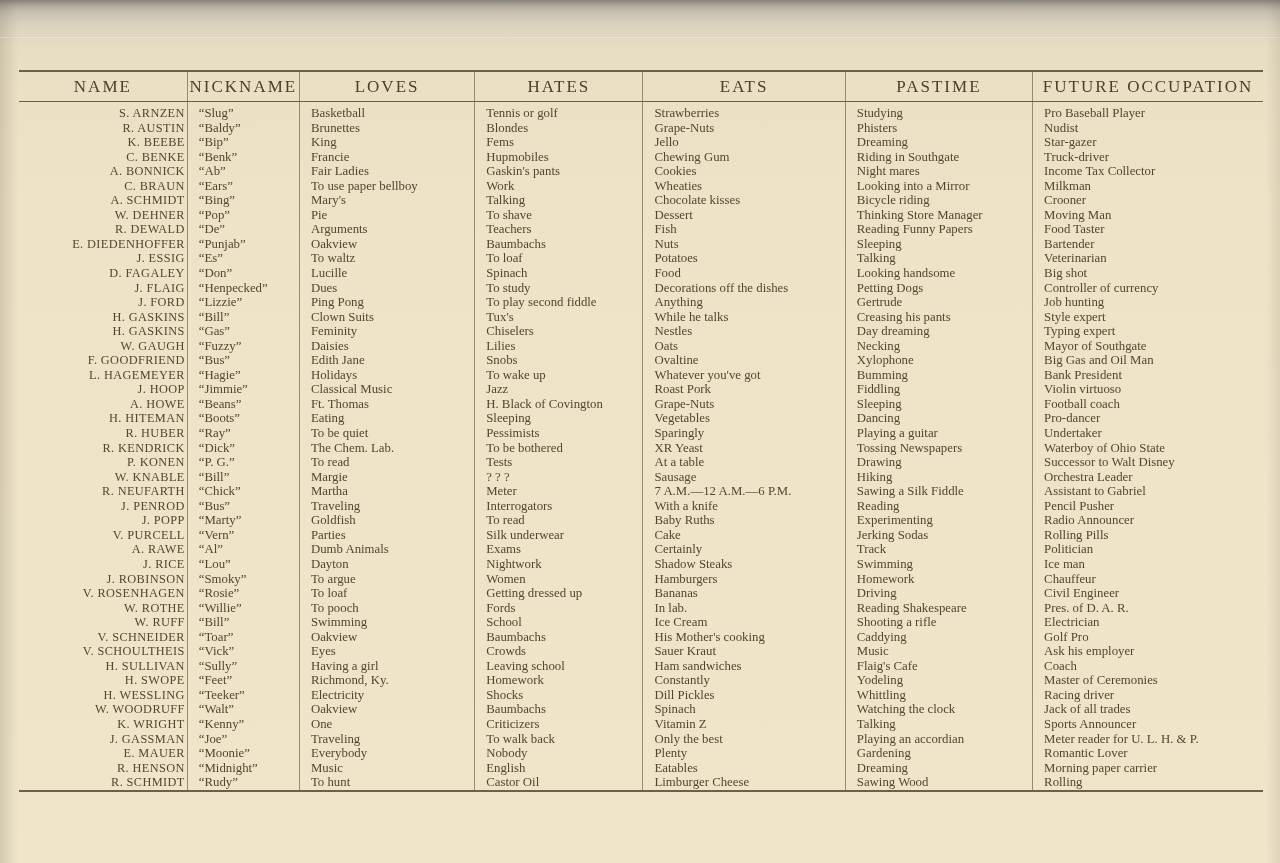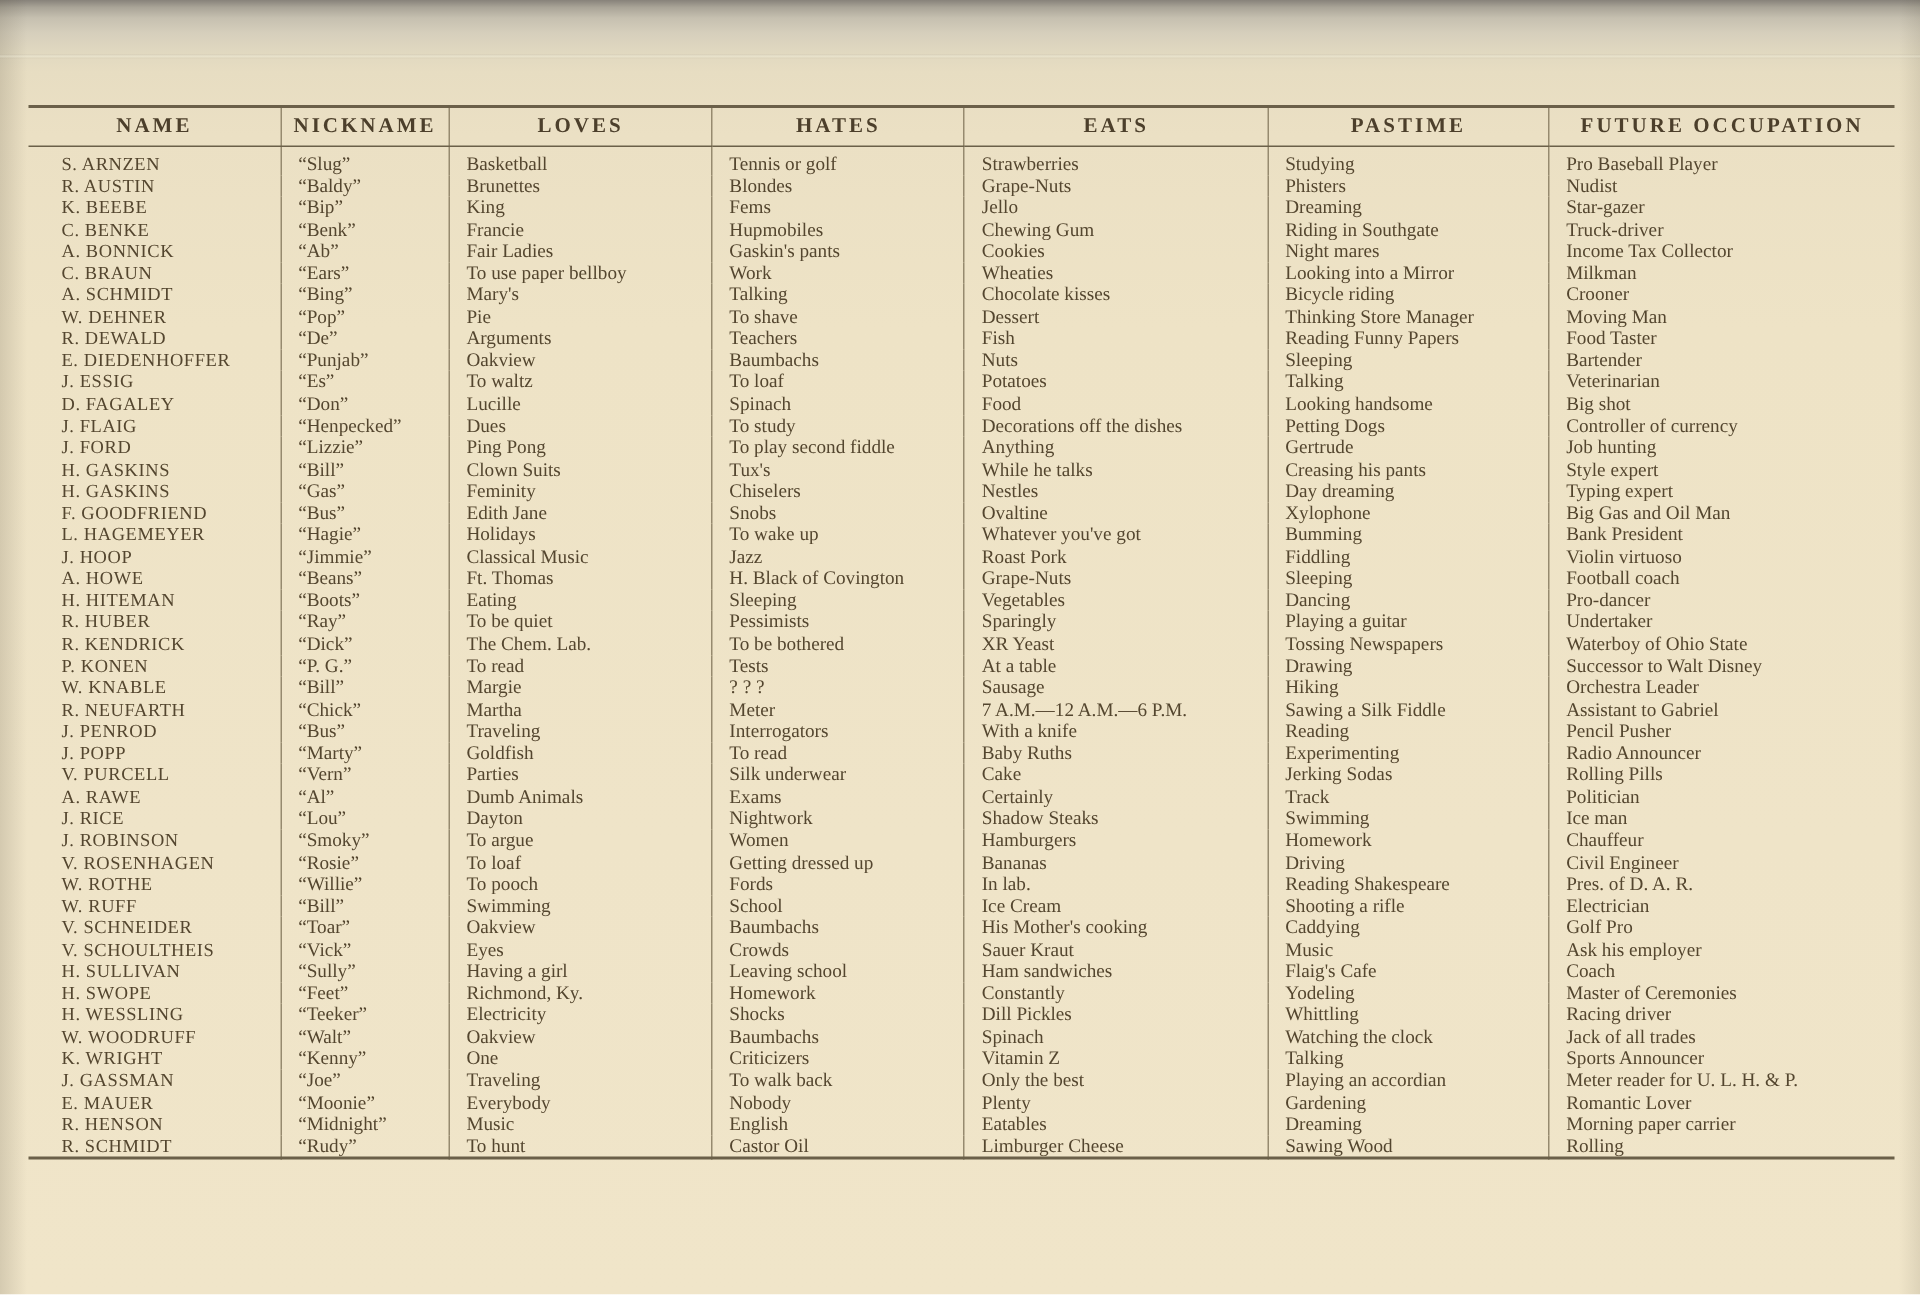--- a/index.html
+++ b/index.html
@@ -25,36 +25,36 @@
   .table-wrap {
     position:absolute; left:19px; top:70px; width:1244px;
   }
   table {
     width:100%; table-layout:fixed; border-collapse:collapse;
     border-top:2px solid #6b6049;
     border-bottom:2px solid #6b6049;
     color:#51432e;
   }
   th {
-    font-size:14px; font-weight:bold; letter-spacing:2px;
+    font-size:17px; font-weight:normal; letter-spacing:2px;
     color:#4c3f2b; text-align:center; white-space:nowrap;
     padding:5px 0 4px 0;
     border-bottom:1.6px solid #6b6049;
   }
   th:not(:last-child), td:not(:last-child) {
     border-right:1.3px solid #968a6f;
   }
   td {
     font-size:12.8px; line-height:14.55px; height:14.55px;
     white-space:nowrap; overflow:hidden;
     padding:0 2px 0 11px;
     color:#54462f;
   }
   td.col-name {
-    padding-left:22px; letter-spacing:0.4px; font-size:12.3px;
+    padding-left:22px; letter-spacing:0.4px; font-size:12.3px;text-align:right;
   }
   tbody tr:first-child td { padding-top:4px; height:18.5px; }
 </style>
 </head>
 <body>
 
 <div class="scan-page">
   <div class="crease"></div>
   <div class="table-wrap">
     <table>
@@ -217,20 +217,29 @@
           <tr>
             <td class="col-name">H. GASKINS</td>
             <td class="col-nickname">“Gas”</td>
             <td class="col-loves">Feminity</td>
             <td class="col-hates">Chiselers</td>
             <td class="col-eats">Nestles</td>
             <td class="col-pastime">Day dreaming</td>
             <td class="col-future_occupation">Typing expert</td>
           </tr>
           <tr>
+            <td class="col-name">W. GAUGH</td>
+            <td class="col-nickname">“Fuzzy”</td>
+            <td class="col-loves">Daisies</td>
+            <td class="col-hates">Lilies</td>
+            <td class="col-eats">Oats</td>
+            <td class="col-pastime">Necking</td>
+            <td class="col-future_occupation">Mayor of Southgate</td>
+          </tr>
+          <tr>
             <td class="col-name">F. GOODFRIEND</td>
             <td class="col-nickname">“Bus”</td>
             <td class="col-loves">Edith Jane</td>
             <td class="col-hates">Snobs</td>
             <td class="col-eats">Ovaltine</td>
             <td class="col-pastime">Xylophone</td>
             <td class="col-future_occupation">Big Gas and Oil Man</td>
           </tr>
           <tr>
             <td class="col-name">L. HAGEMEYER</td>

